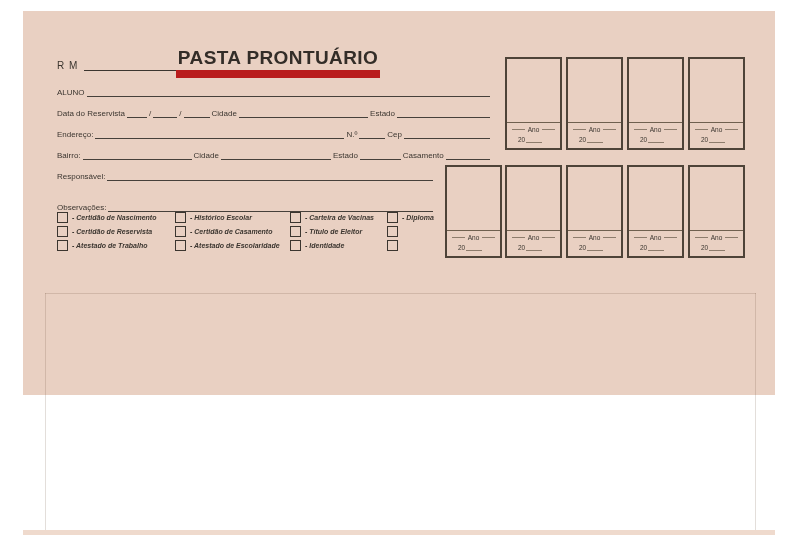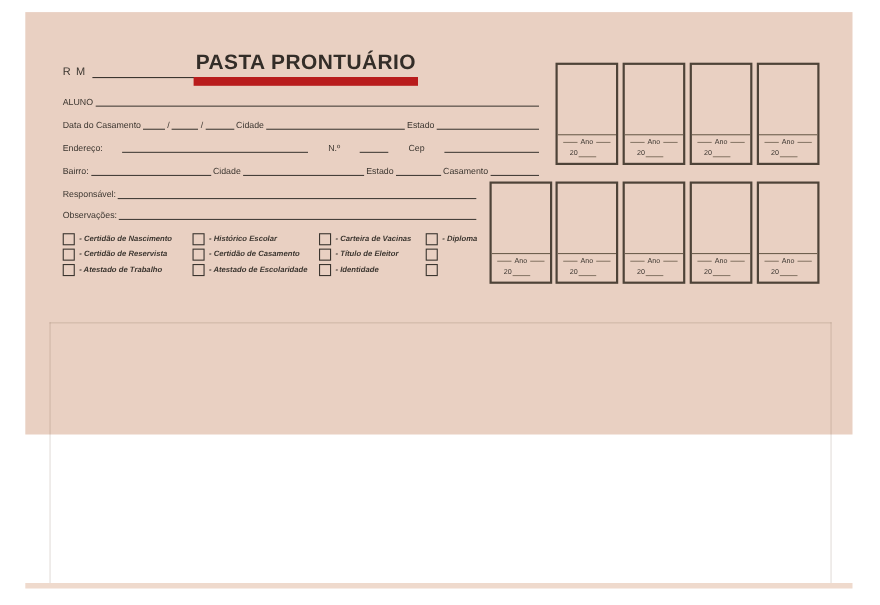--- a/index.html
+++ b/index.html
@@ -72,33 +72,33 @@
   <div class="title-wrap">
     <span class="title">PASTA PRONTUÁRIO</span>
   </div>
 
   <div class="row" style="top:73px;width:433px;">
     <span class="lbl">ALUNO</span>
     <span class="fill"></span>
   </div>
 
   <div class="row" style="top:94px;width:433px;">
-    <span class="lbl">Data do Casamento</span>
+    <span class="lbl">Data do Reservista</span>
     <span class="seg" style="width:20px;"></span>
     <span class="slash">/</span>
     <span class="seg" style="width:24px;"></span>
     <span class="slash">/</span>
     <span class="seg" style="width:26px;"></span>
     <span class="lbl ml">Cidade</span>
     <span class="fill"></span>
     <span class="lbl ml">Estado</span>
     <span class="seg" style="width:93px;"></span>
   </div>
 
-  <div class="row" style="top:115px;width:433px;gap:16px;">
+  <div class="row" style="top:115px;width:433px;">
     <span class="lbl">Endereço:</span>
     <span class="fill"></span>
     <span class="lbl ml">N.º</span>
     <span class="seg" style="width:26px;"></span>
     <span class="lbl ml">Cep</span>
     <span class="seg" style="width:86px;"></span>
   </div>
 
   <div class="row" style="top:136px;width:433px;text-align:center;">
     <span class="lbl">Bairro:</span>
@@ -109,21 +109,21 @@
     <span class="seg" style="width:41px;"></span>
     <span class="lbl ml">Casamento</span>
     <span class="fill"></span>
   </div>
 
   <div class="row" style="top:157px;width:376px;">
     <span class="lbl">Responsável:</span>
     <span class="fill"></span>
   </div>
 
-  <div class="row" style="top:176px;width:376px;">
+  <div class="row" style="top:188px;width:376px;">
     <span class="lbl">Observações:</span>
     <span class="fill"></span>
   </div>
 
   <div class="docs">
     <div class="doc">
         <span class="cb"></span>
         <span>- Certidão de Nascimento</span>
       </div>
     <div class="doc">

